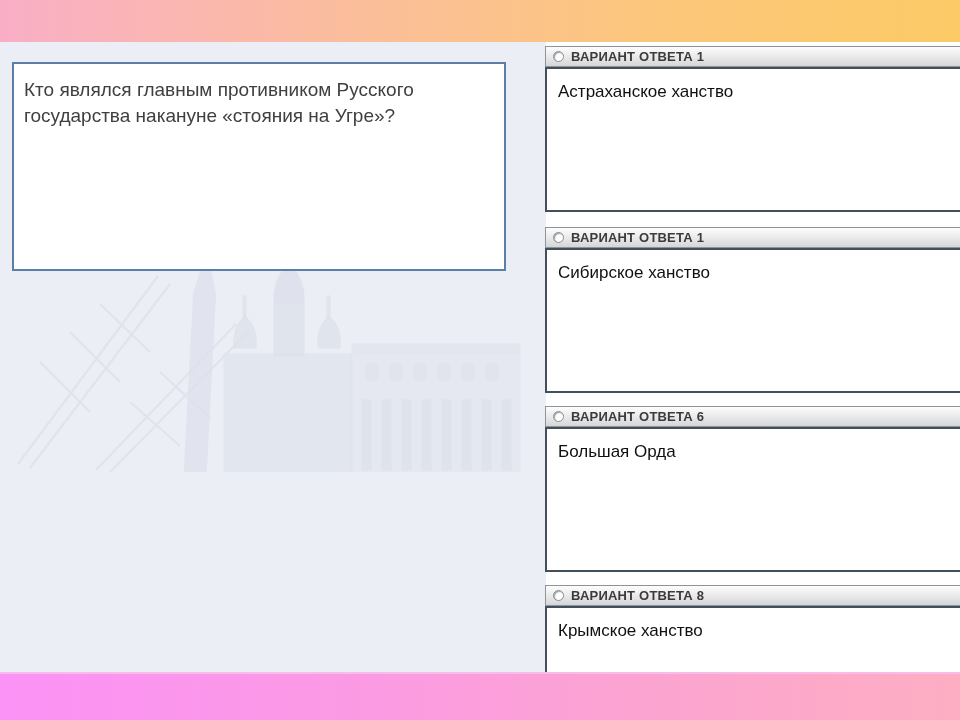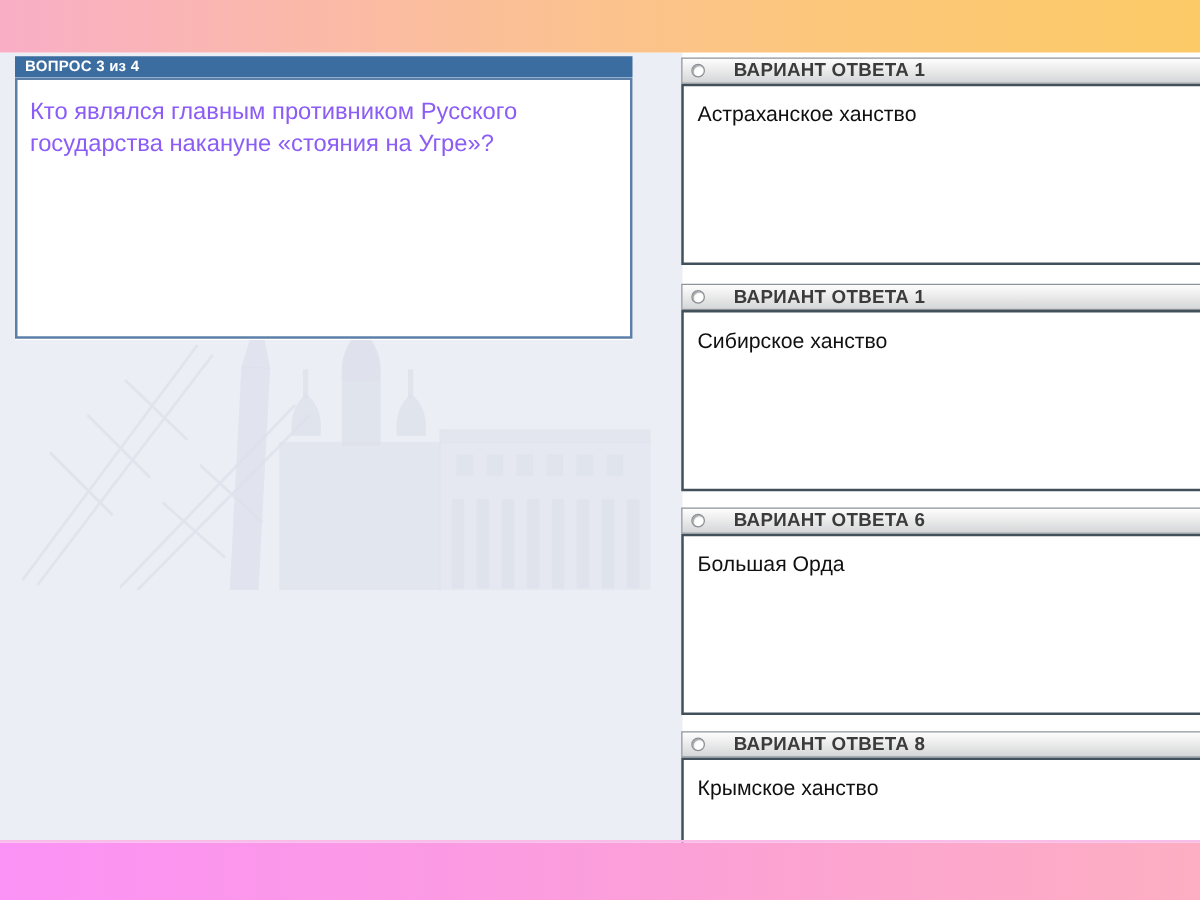--- a/index.html
+++ b/index.html
@@ -34,41 +34,41 @@
     background:#3c6da0;color:#ffffff;
     font-size:12px;font-weight:bold;line-height:17px;
     padding-left:8px;box-sizing:border-box;letter-spacing:.2px;
   }
   .q-box{
     position:absolute;left:12px;top:62px;width:494px;height:209px;z-index:2;
     background:#ffffff;border:2px solid #5c7fa8;box-sizing:border-box;
   }
   .q-text{
     margin:0;padding:13px 14px 0 10px;
-    font-size:19px;line-height:26px;color:#8b5cf6;
+    font-size:19px;line-height:26px;color:#404040;
   }
 
   
   .ans-header{
     position:absolute;left:545px;width:430px;height:21px;z-index:2;
     box-sizing:border-box;border:1px solid #8e9399;
     background:linear-gradient(180deg,#fdfdfd 0%,#ececec 45%,#d5d6d8 100%);
     cursor:default;
   }
   .radio{
     position:absolute;left:7px;top:4px;width:11px;height:11px;
     border-radius:50%;
     background:radial-gradient(circle at 65% 65%, #ffffff 55%, #e3e3e3 100%);
     border:1px solid #8a8f94;
     box-shadow:inset 1px 1px 1px rgba(90,95,100,.55);
     box-sizing:border-box;
   }
   .ans-header-label{
     position:absolute;left:25px;top:0;line-height:20px;
-    font-size:15px;font-weight:bold;color:#3b3b3b;letter-spacing:.2px;margin-left:16px;
+    font-size:13px;font-weight:bold;color:#3b3b3b;letter-spacing:.2px;
   }
   .ans-box{
     position:absolute;left:545px;width:430px;z-index:2;
     background:#ffffff;border:2px solid #42505c;box-sizing:border-box;
   }
   .ans-text{
     margin:0;padding:12px 10px 0 11px;
     font-size:17px;line-height:22px;color:#101010;
   }
 
@@ -135,23 +135,20 @@
             <rect x="390" y="132" width="12" height="16"></rect>
           <rect x="414" y="132" width="12" height="16"></rect>
             <rect x="438" y="132" width="12" height="16"></rect>
           <rect x="462" y="132" width="12" height="16"></rect>
             <rect x="486" y="132" width="12" height="16"></rect>
         </g>
       </g>
     </svg>
   </div>
 
-  <div class="q-header">
-    <span>ВОПРОС 3 из 4</span>
-  </div>
 
   <div class="q-box">
     <p class="q-text">Кто являлся главным противником Русского государства накануне «стояния на Угре»?</p>
   </div>
 
   <div class="ans-header h1">
     <span class="radio"></span>
     <span class="ans-header-label">ВАРИАНТ ОТВЕТА 1</span>
   </div>
   <div class="ans-box b1">

